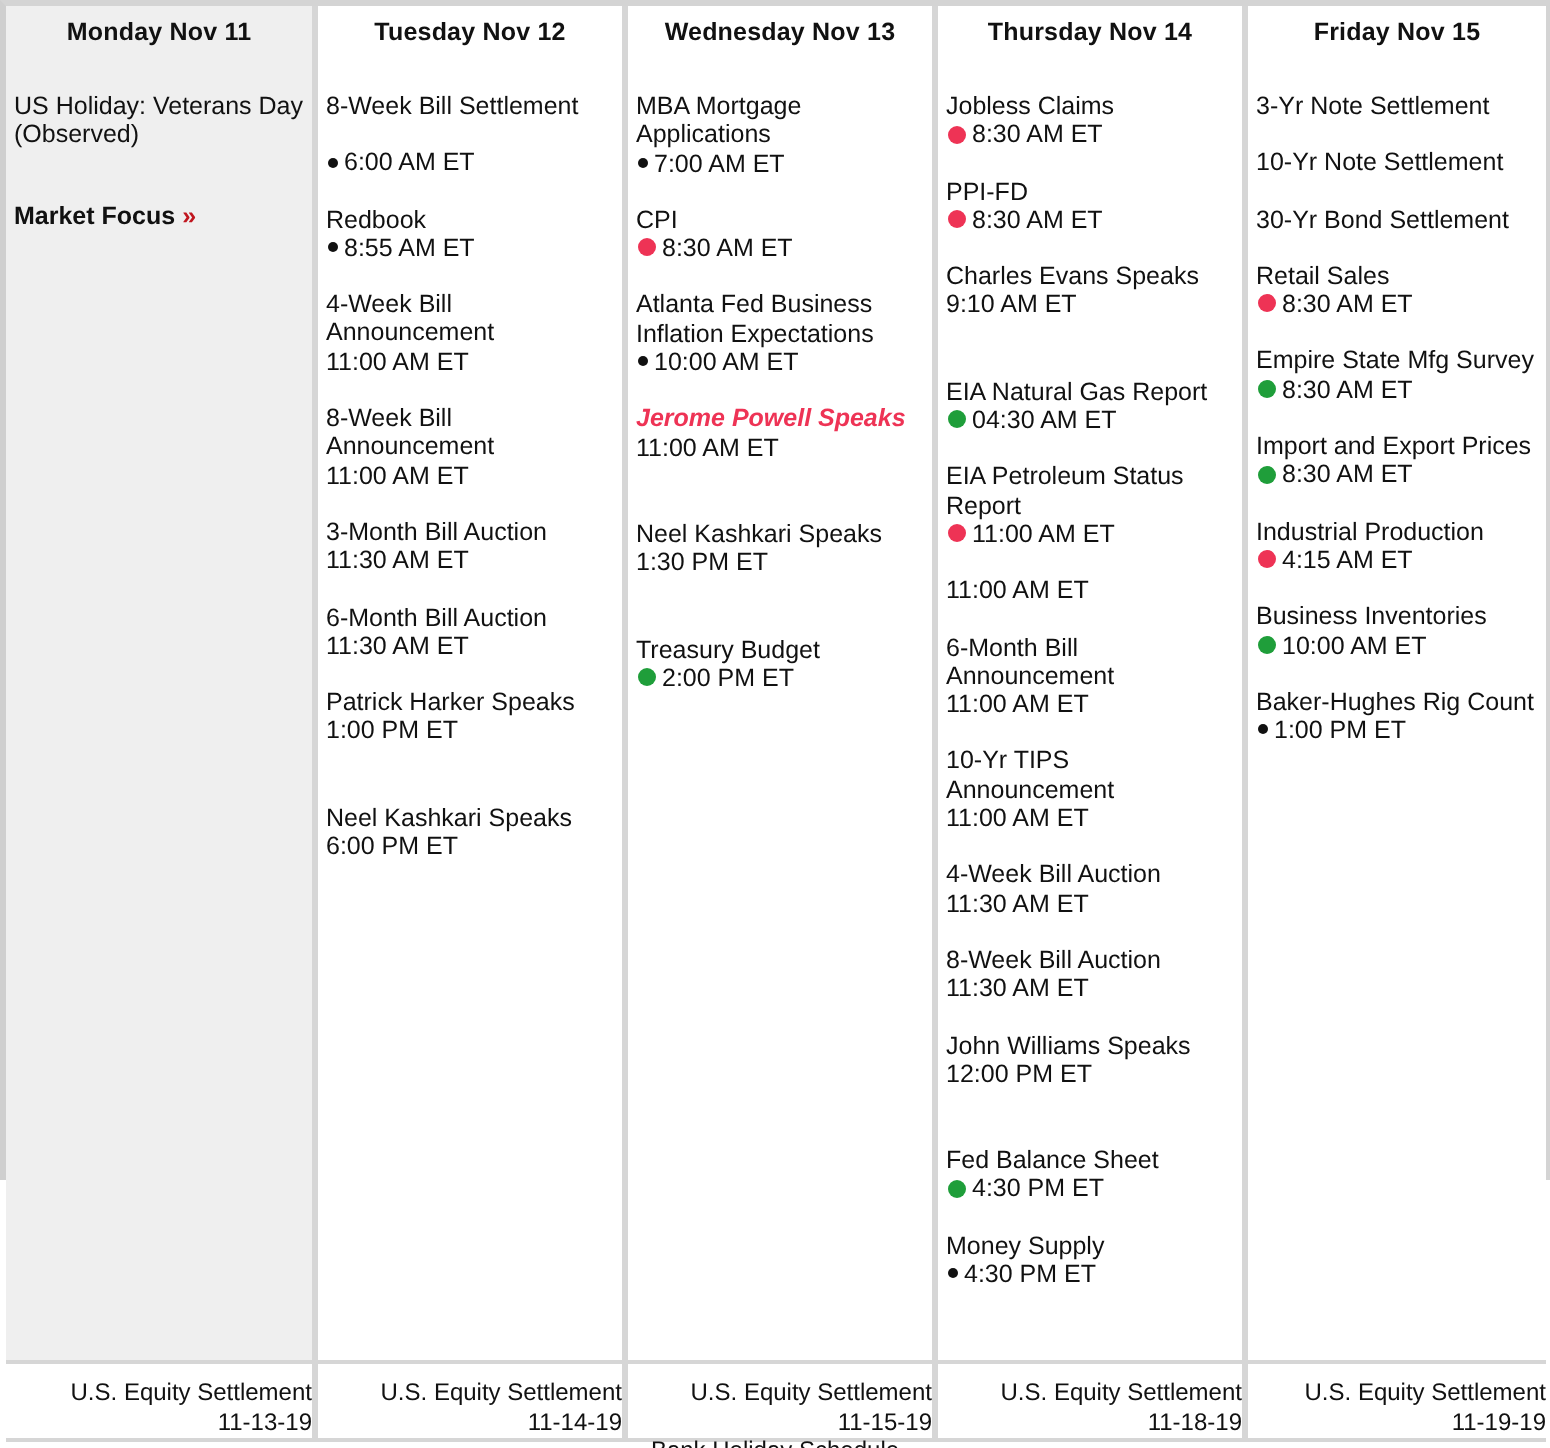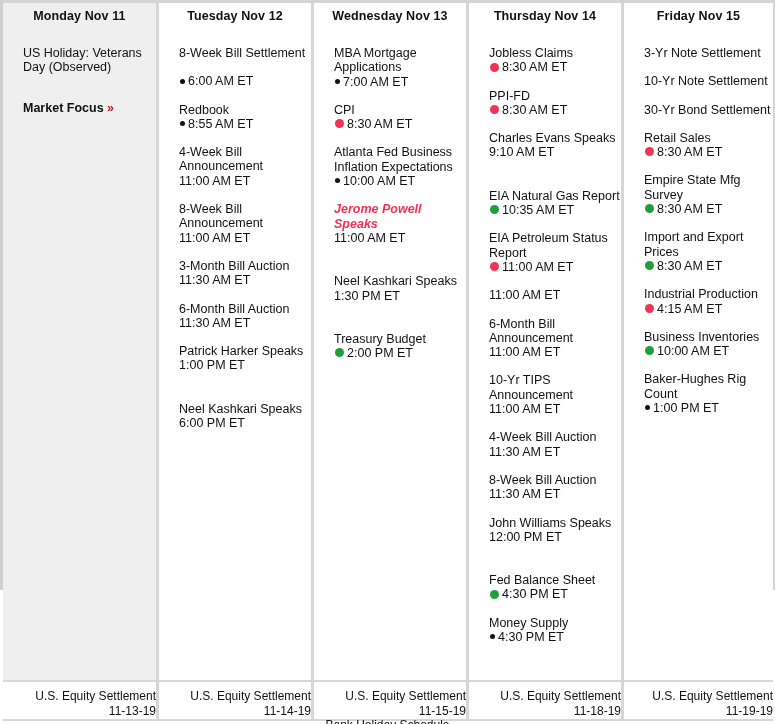--- a/index.html
+++ b/index.html
@@ -17,21 +17,21 @@
       height: 100%; box-sizing: border-box; border-right: 3px solid #d6d6d6;
       background: #ffffff; position: relative;
     }
     .col:last-child { border-right: none; }
     .col.holiday { background: #efefef; }
     .c0 { width: 156px; } .c1 { width: 155px; } .c2 { width: 155px; } .c3 { width: 155px; } .c4 { width: 149px; }
     .day-header {
       font-weight: bold; font-size: 12.5px; text-align: center; padding-top: 6px; height: 37px;
       letter-spacing: 0.1px;
     }
-    .events { padding: 0 0 0 20px; font-size: 12.5px; line-height: 14.3px; }
+    .events { padding: 0 0 0 4px; font-size: 12.5px; line-height: 14.3px; }
     .event { margin-bottom: 14px; }
     .event .title { display: block; }
     .event .title.bold { font-weight: normal; }
     .event .title.red { color: #ee3355; font-weight: bold; font-style: italic; }
     .event .time { display: block; }
     .event.gap-extra { margin-bottom: 29px; }
     .dot {
       display: inline-block; border-radius: 50%; vertical-align: middle; margin-right: 3px; position: relative; top: -1px;
     }
     .dot.small { width: 5px; height: 5px; background: #111; margin-left: 1px; }
@@ -153,21 +153,21 @@
           <div class="event">
             <span class="title">PPI-FD</span>
             <span class="time"><span class="dot red"></span><span>8:30 AM ET</span></span>
           </div>
           <div class="event gap-extra">
             <span class="title bold">Charles Evans Speaks</span>
             <span class="time"><span>9:10 AM ET</span></span>
           </div>
           <div class="event">
             <span class="title">EIA Natural Gas Report</span>
-            <span class="time"><span class="dot green"></span><span>10:35 AM ET</span></span>
+            <span class="time"><span class="dot green"></span><span>04:30 AM ET</span></span>
           </div>
           <div class="event">
             <span class="title">EIA Petroleum Status Report</span>
             <span class="time"><span class="dot red"></span><span>11:00 AM ET</span></span>
           </div>
           <div class="event">
             <span class="time"><span>11:00 AM ET</span></span>
           </div>
           <div class="event">
             <span class="title">6-Month Bill Announcement</span>

